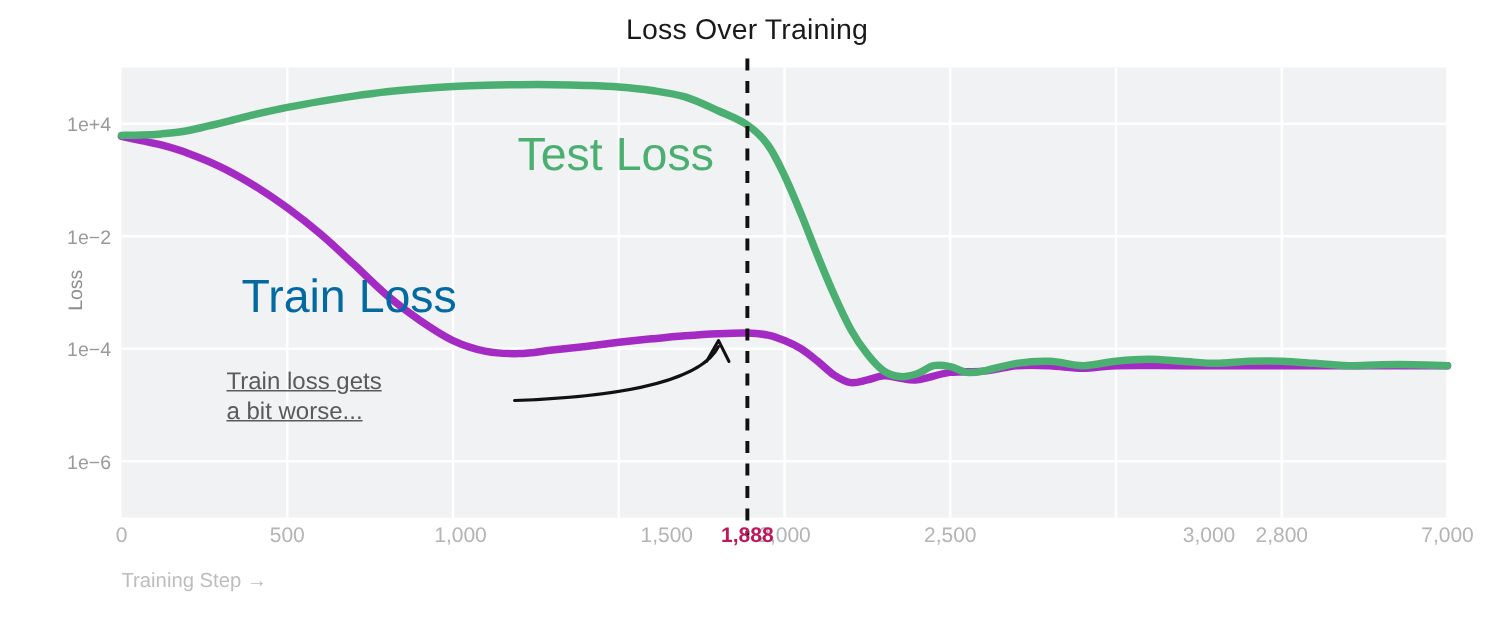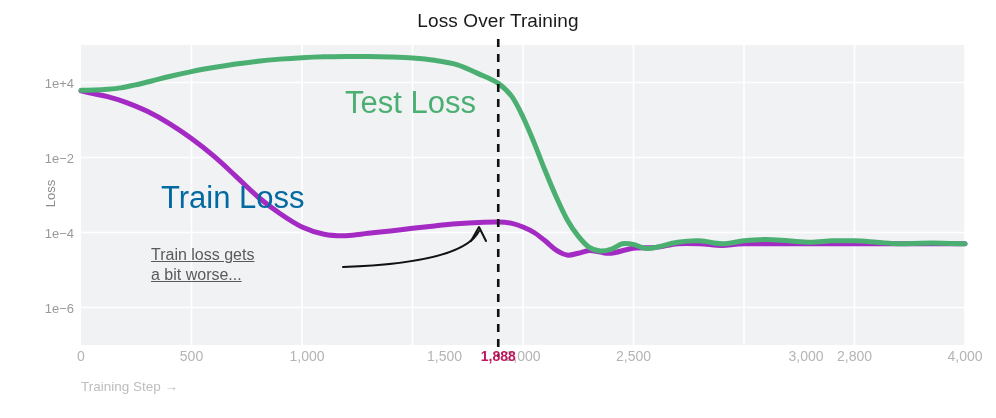--- a/index.html
+++ b/index.html
@@ -65,21 +65,21 @@
       </div>
     <div id="xticks">
         <div class="xtick" style="left: 0px;">0</div>
         <div class="xtick" style="left: 110.5px;">500</div>
         <div class="xtick" style="left: 226px;">1,000</div>
         <div class="xtick" style="left: 331.5px; margin-left: 32px;">1,500</div>
         <div class="xtick" style="left: 442px;">2,000</div>
         <div class="xtick" style="left: 552.5px;">2,500</div>
         <div class="xtick" style="left: 701px; margin-left: 24px;">3,000</div>
         <div class="xtick" style="left: 773.5px;">2,800</div>
-        <div class="xtick" style="left: 884px;">4,000</div>
+        <div class="xtick" style="left: 884px;">7,000</div>
         <div class="xtick hl" style="left: 417.248px;">1,888</div>
       </div>
 
     <svg id="plot" width="884" height="300" viewBox="0 0 884 300">
       <rect x="0" y="0" width="884" height="300" fill="#f1f2f4"></rect>
       <g id="gridlines">
           <line x1="110.5" y1="0" x2="110.5" y2="300" stroke="#ffffff" stroke-width="1.6"></line>
           <line x1="221" y1="0" x2="221" y2="300" stroke="#ffffff" stroke-width="1.6"></line>
           <line x1="331.5" y1="0" x2="331.5" y2="300" stroke="#ffffff" stroke-width="1.6"></line>
           <line x1="442" y1="0" x2="442" y2="300" stroke="#ffffff" stroke-width="1.6"></line>

